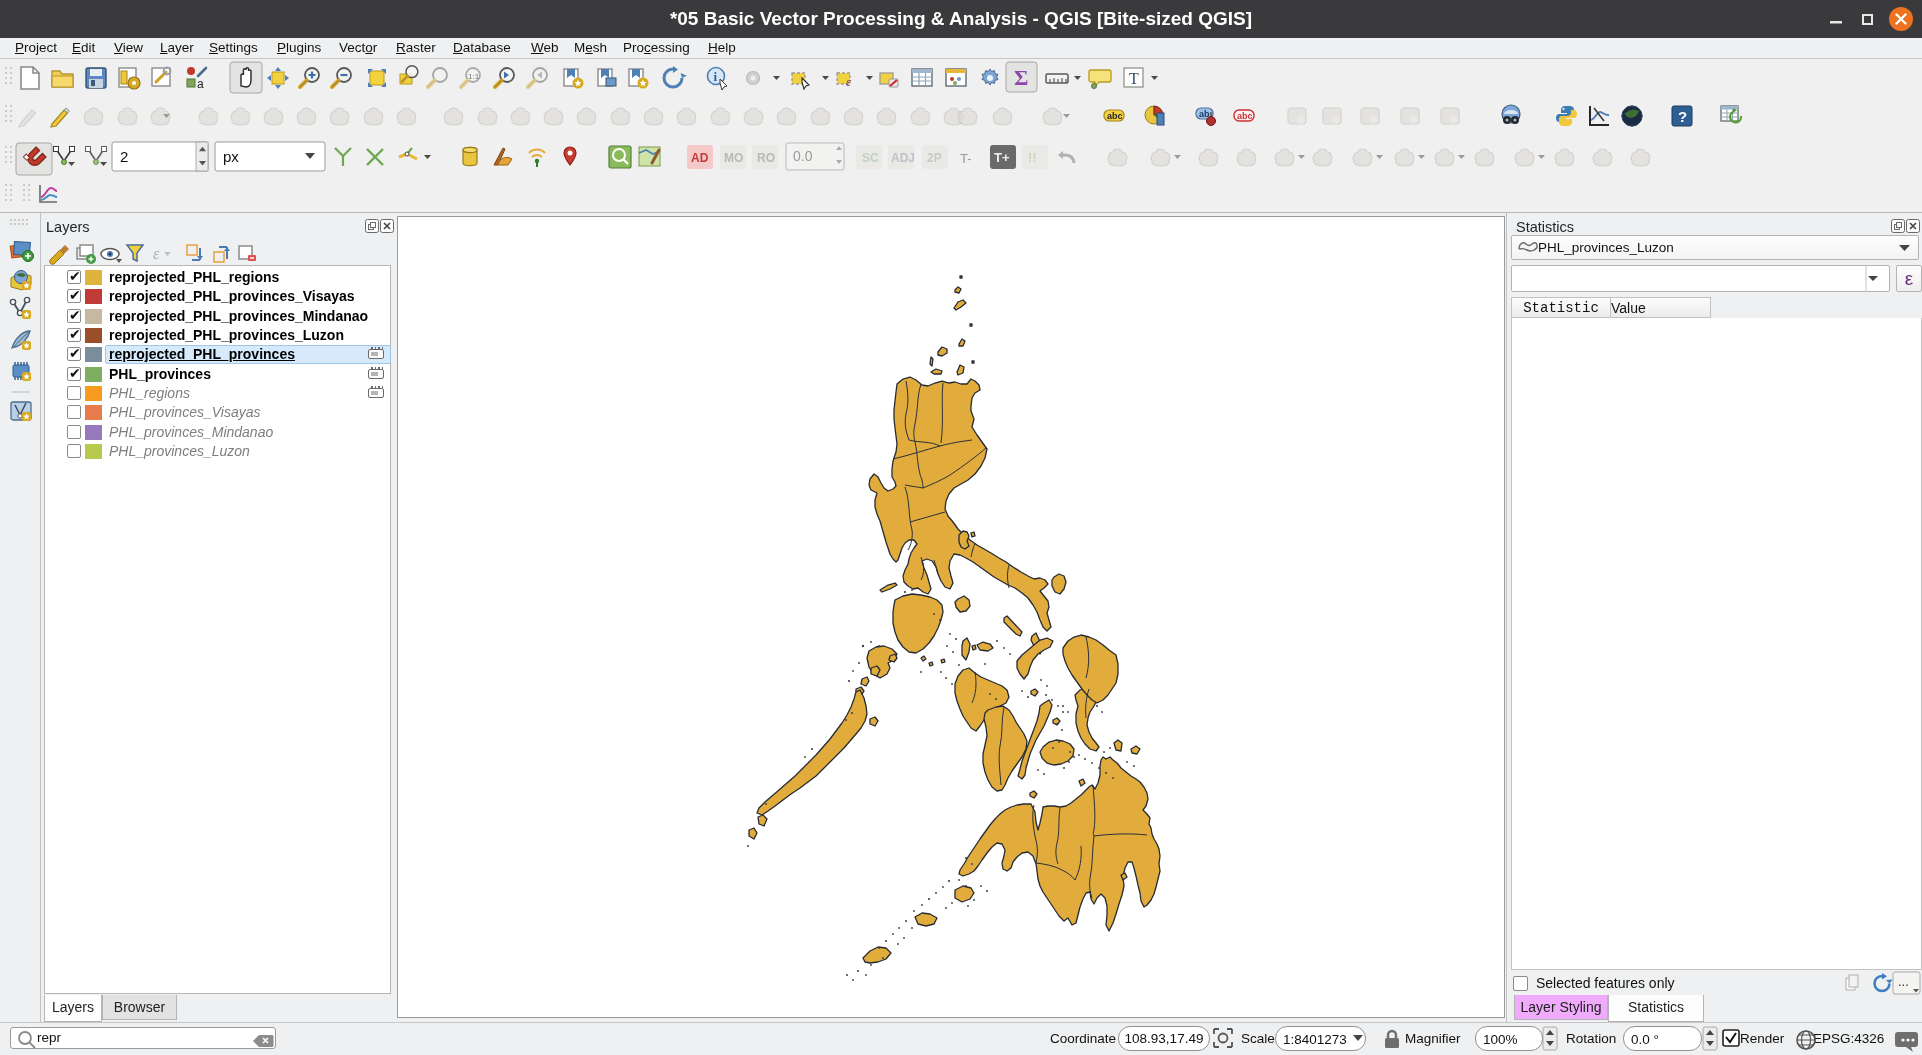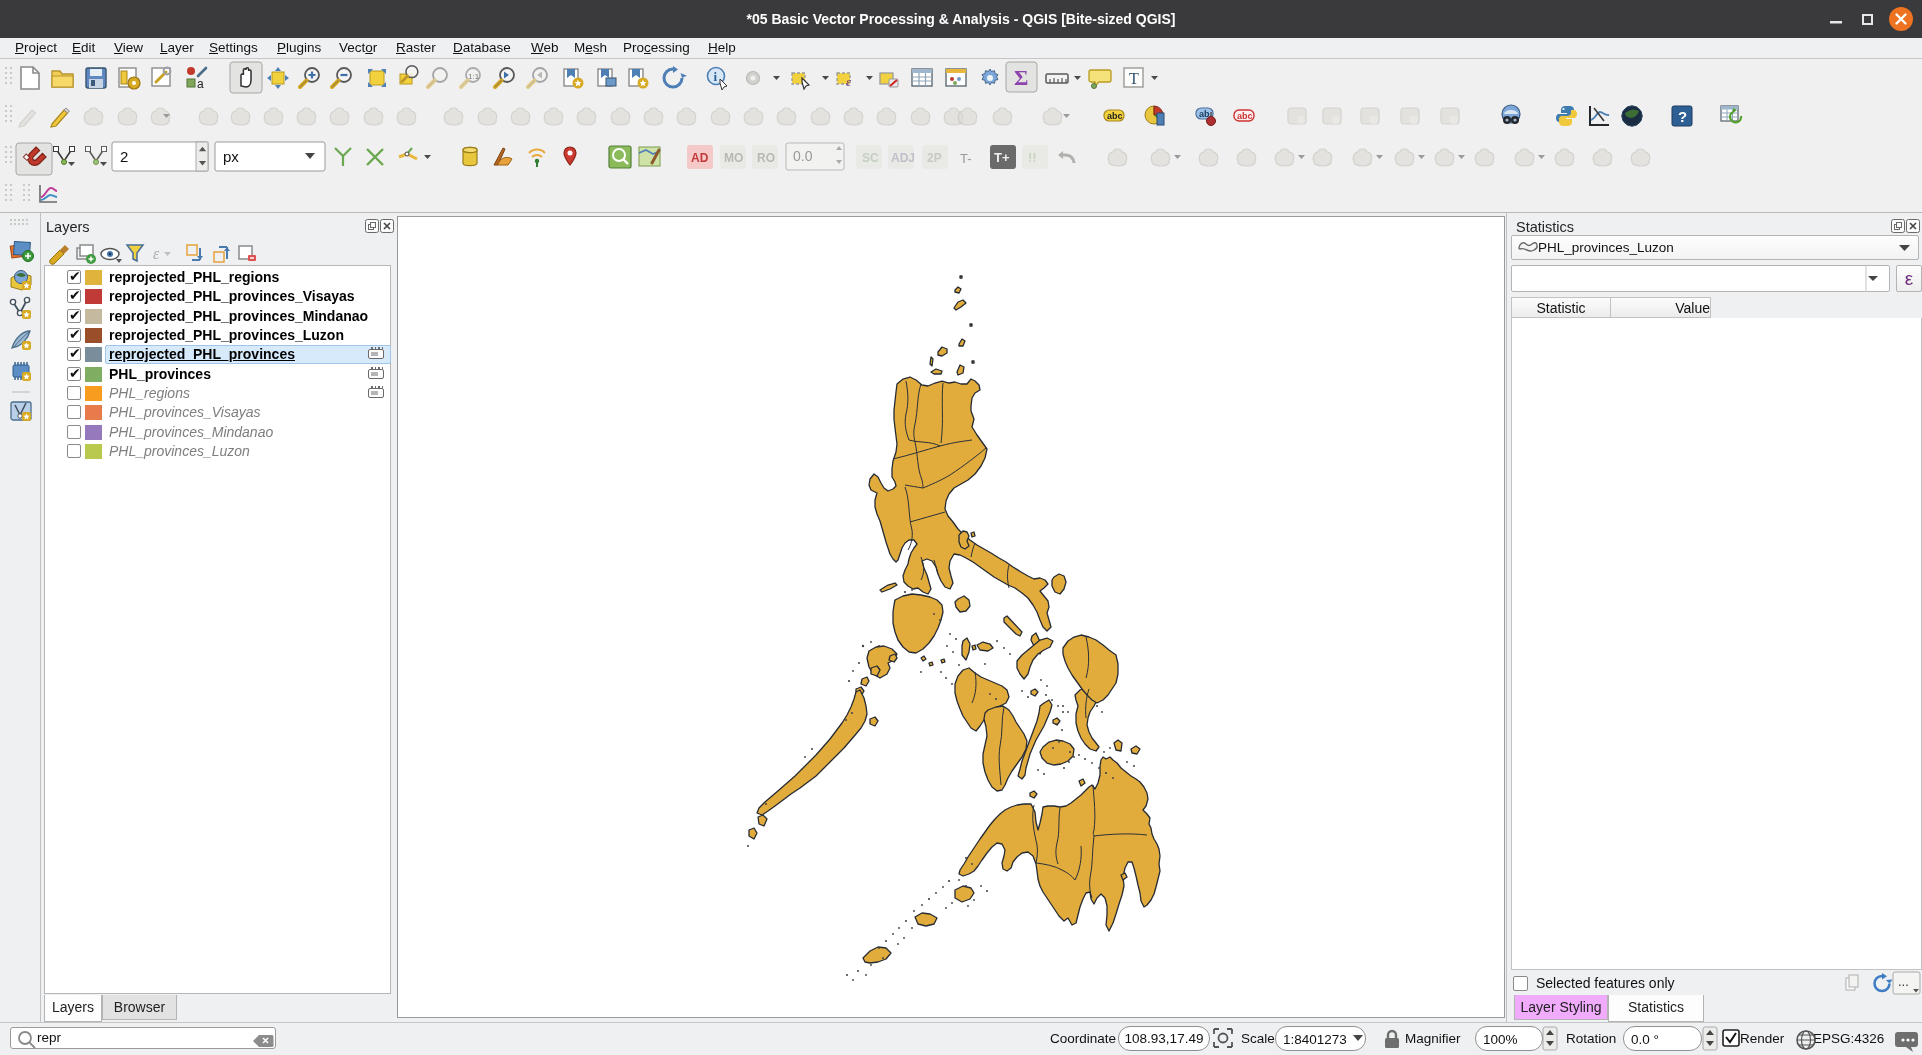--- a/index.html
+++ b/index.html
@@ -1,19 +1,19 @@
 <!DOCTYPE html>
 <html><head>
 <meta charset="utf-8">
 <style>
 * { margin:0; padding:0; box-sizing:border-box; }
 html,body { width:1922px; height:1055px; overflow:hidden; font-family:"Liberation Sans", sans-serif; background:#eff0f1; }
 .abs { position:absolute; }
 #titlebar { left:0; top:0; width:1922px; height:38px; background:#3a3a3c; }
-#titlebar .title { width:100%; text-align:center; color:#ffffff; font-size:14px; font-weight:bold; line-height:38px; }
+#titlebar .title { width:100%; text-align:center; color:#ffffff; font-size:19px; font-weight:bold; line-height:38px; }
 #menubar { left:0; top:38px; width:1922px; height:21px; background:#eff0f1; border-bottom:1px solid #c4c6c8; font-size:13.5px; color:#111; }
 #menubar span { position:absolute; top:2px; }
 #tb1 { left:0; top:59px; width:1922px; height:35px; background:#f0f0f0; }
 #tb2 { left:0; top:94px; width:1922px; height:42px; background:#f0f0f0; }
 #tb3 { left:0; top:136px; width:1922px; height:39px; background:#f0f0f0; }
 #tb4 { left:0; top:175px; width:1922px; height:38px; background:#f0f0f0; border-bottom:1px solid #b8b8b8; }
 
 #leftbar { left:0; top:213px; width:41px; height:809px; background:#eff0f1; border-right:1px solid #c0c1c2; }
 
 #layerspanel { left:41px; top:213px; width:352px; height:809px; background:#eff0f1; }
@@ -36,22 +36,22 @@
 
 #searchbox { left:10px; top:1027px; width:266px; height:22px; background:#fff; border:1px solid #9b9b9b; border-radius:3px; font-size:13.5px; color:#111; z-index:5; }
 
 #canvas { left:397px; top:216px; width:1108px; height:802px; background:#ffffff; border:1px solid #9a9a9a; }
 
 #rightpanel { left:1506px; top:213px; width:416px; height:809px; background:#eff0f1; border-left:1px solid #c0c1c2; }
 #stattitle { left:1516px; top:219px; font-size:14.5px; color:#232629; }
 #statcombo { left:1511px; top:235px; width:408px; height:25px; background:linear-gradient(#fdfdfd,#f3f3f4); border:1px solid #b4b4b4; border-radius:2px; }
 #exprcombo { left:1511px; top:265px; width:379px; height:27px; background:#fff; border:1px solid #b4b4b4; border-radius:2px; }
 #epsbtn { left:1896px; top:265px; width:26px; height:27px; background:linear-gradient(#fdfdfd,#eeeeef); border:1px solid #b4b4b4; border-radius:2px; color:#6e2b7e; font-size:19px; text-align:center; line-height:25px; }
-#stathead1 { left:1511px; top:297px; width:100px; height:21px; background:linear-gradient(#fcfcfc,#ececec); border:1px solid #c2c2c2; font-size:14px; text-align:center; line-height:20px; color:#111; }
-#stathead2 { left:1611px; top:297px; width:100px; height:21px; background:linear-gradient(#fcfcfc,#ececec); border:1px solid #c2c2c2; border-left:none; font-size:14px; text-align:right; line-height:20px; color:#111; }
+#stathead1 { left:1511px; top:297px; width:100px; height:21px; background:linear-gradient(#fcfcfc,#ececec); border:1px solid #c2c2c2; font-size:14px; text-align:center; line-height:20px; color:#111;font-family:Liberation Mono, monospace; }
+#stathead2 { left:1611px; top:297px; width:100px; height:21px; background:linear-gradient(#fcfcfc,#ececec); border:1px solid #c2c2c2; border-left:none; font-size:14px; text-align:left; line-height:20px; color:#111; }
 #stattable { left:1511px; top:318px; width:411px; height:652px; background:#ffffff; border:1px solid #c2c2c2; border-top:none; }
 #selfeat { left:1511px; top:975px; font-size:14px; color:#111; }
 #selfeatcb { left:1513px; top:976px; width:15px; height:15px; background:#fff; border:1px solid #8a8a8a; border-radius:2px; }
 #tabStyling { left:1514px; top:995px; width:94px; height:25px; background:#f0abfc; border:1px solid #b4b4b4; border-top:none; line-height:24px; }
 #tabStats { left:1608px; top:995px; width:96px; height:27px; background:#fdfdfd; border:1px solid #b4b4b4; border-top:none; line-height:25px; }
 
 #statusbar { left:0px; top:1022px; width:1922px; height:33px; background:#eff0f1; border-top:1px solid #c4c6c8; }
 .sblabel { position:absolute; top:1031px; font-size:13.5px; color:#111;text-align:right; }
 .sbbox { position:absolute; top:1026px; height:25px; background:#fff; border:1px solid #919191; border-radius:12px; font-size:13.5px; color:#111; }
 </style>

